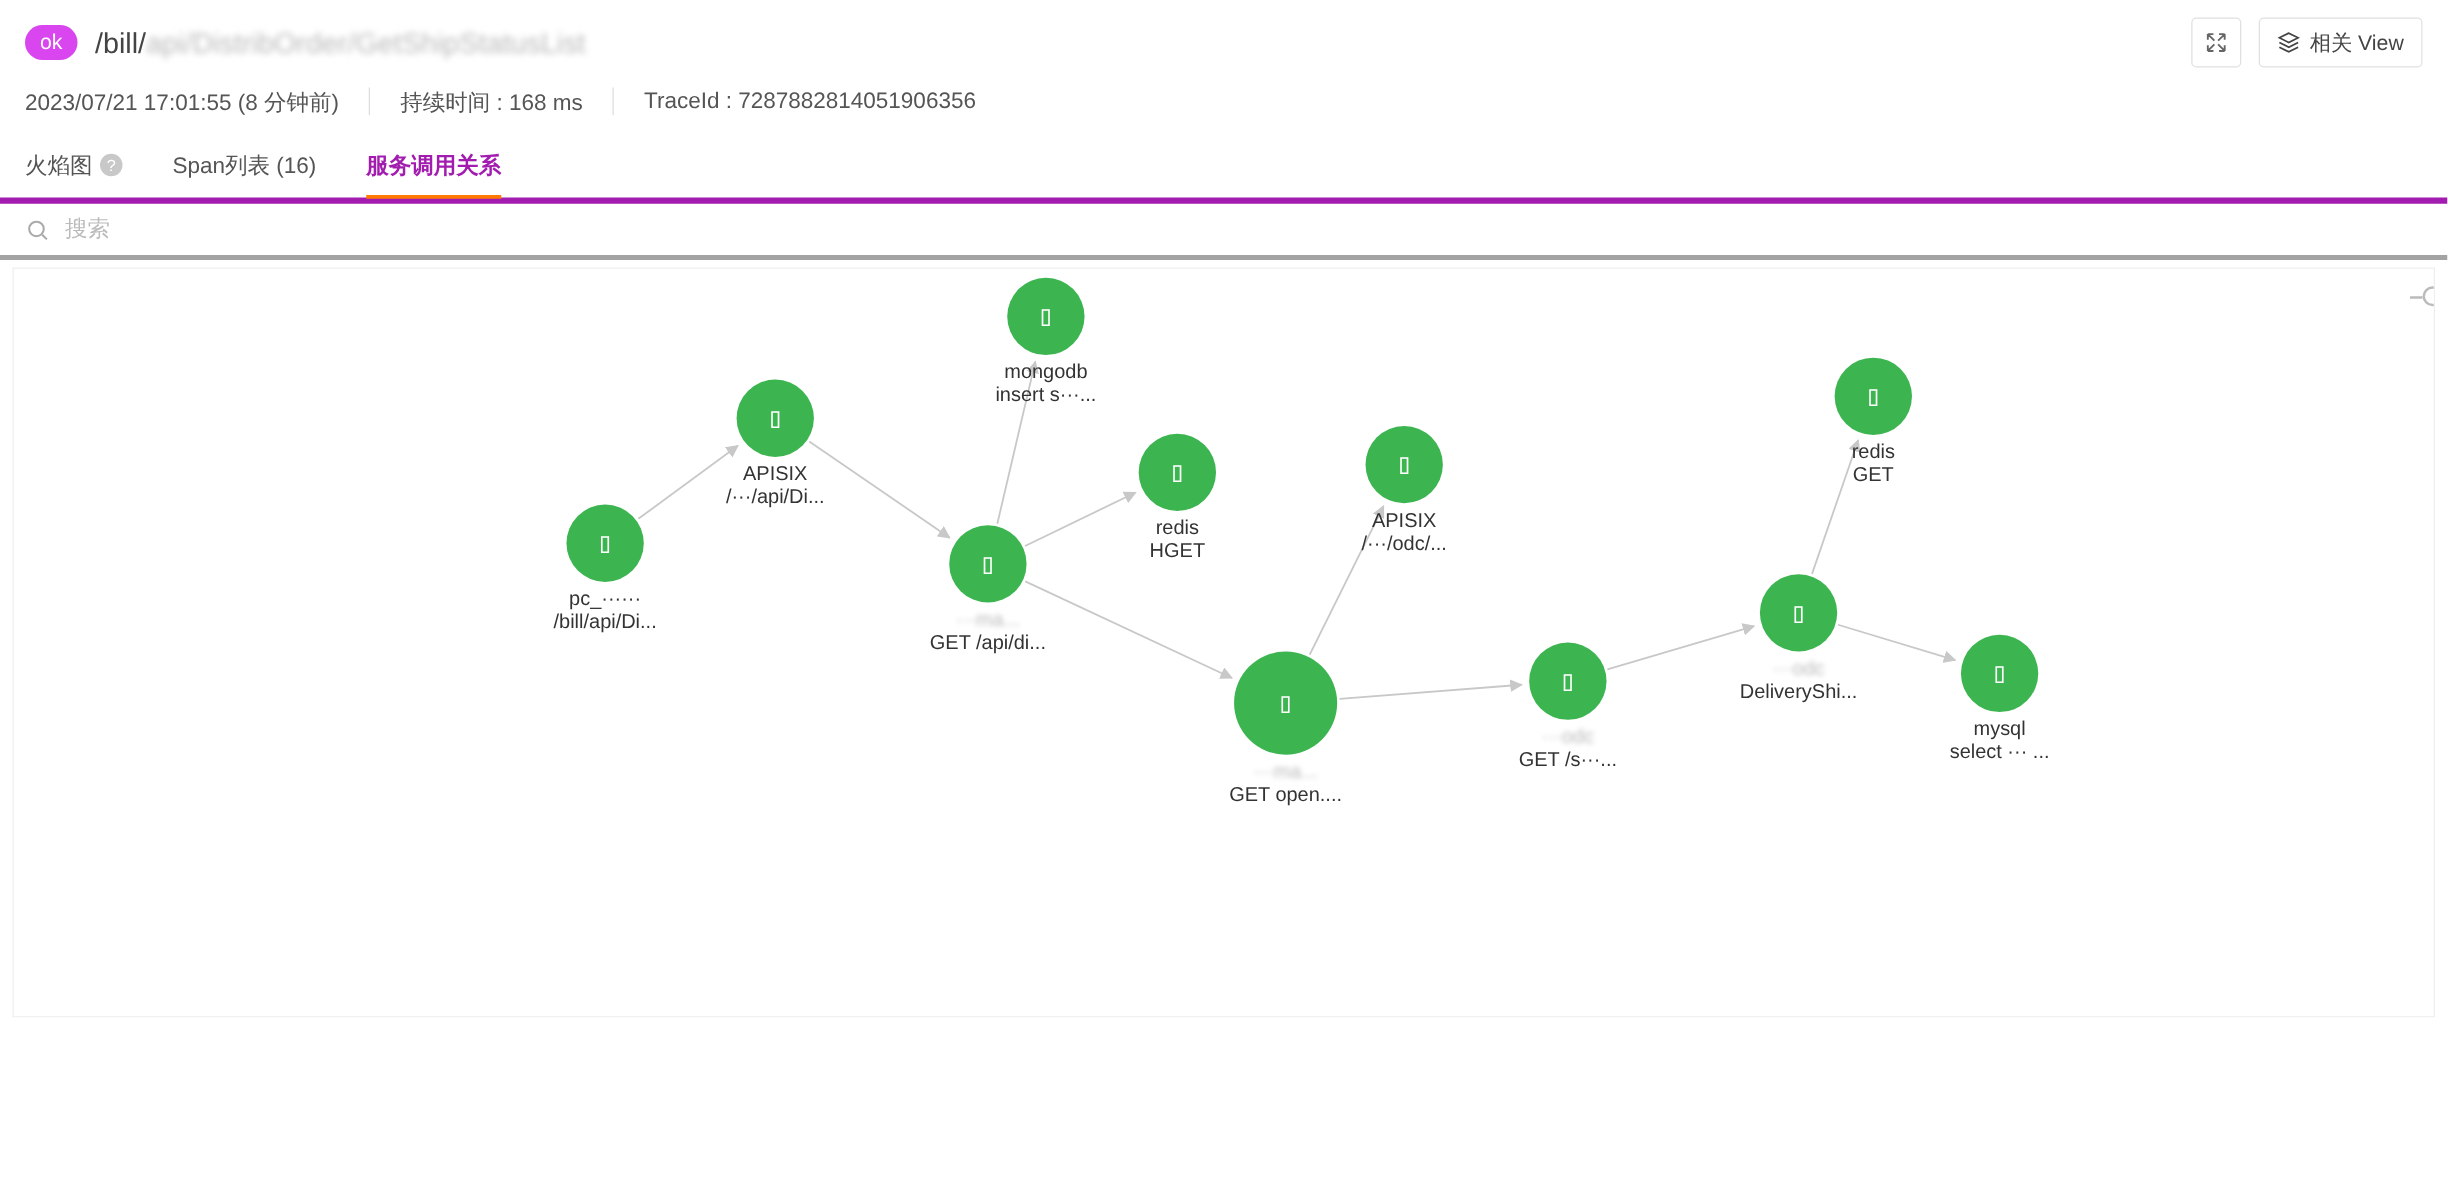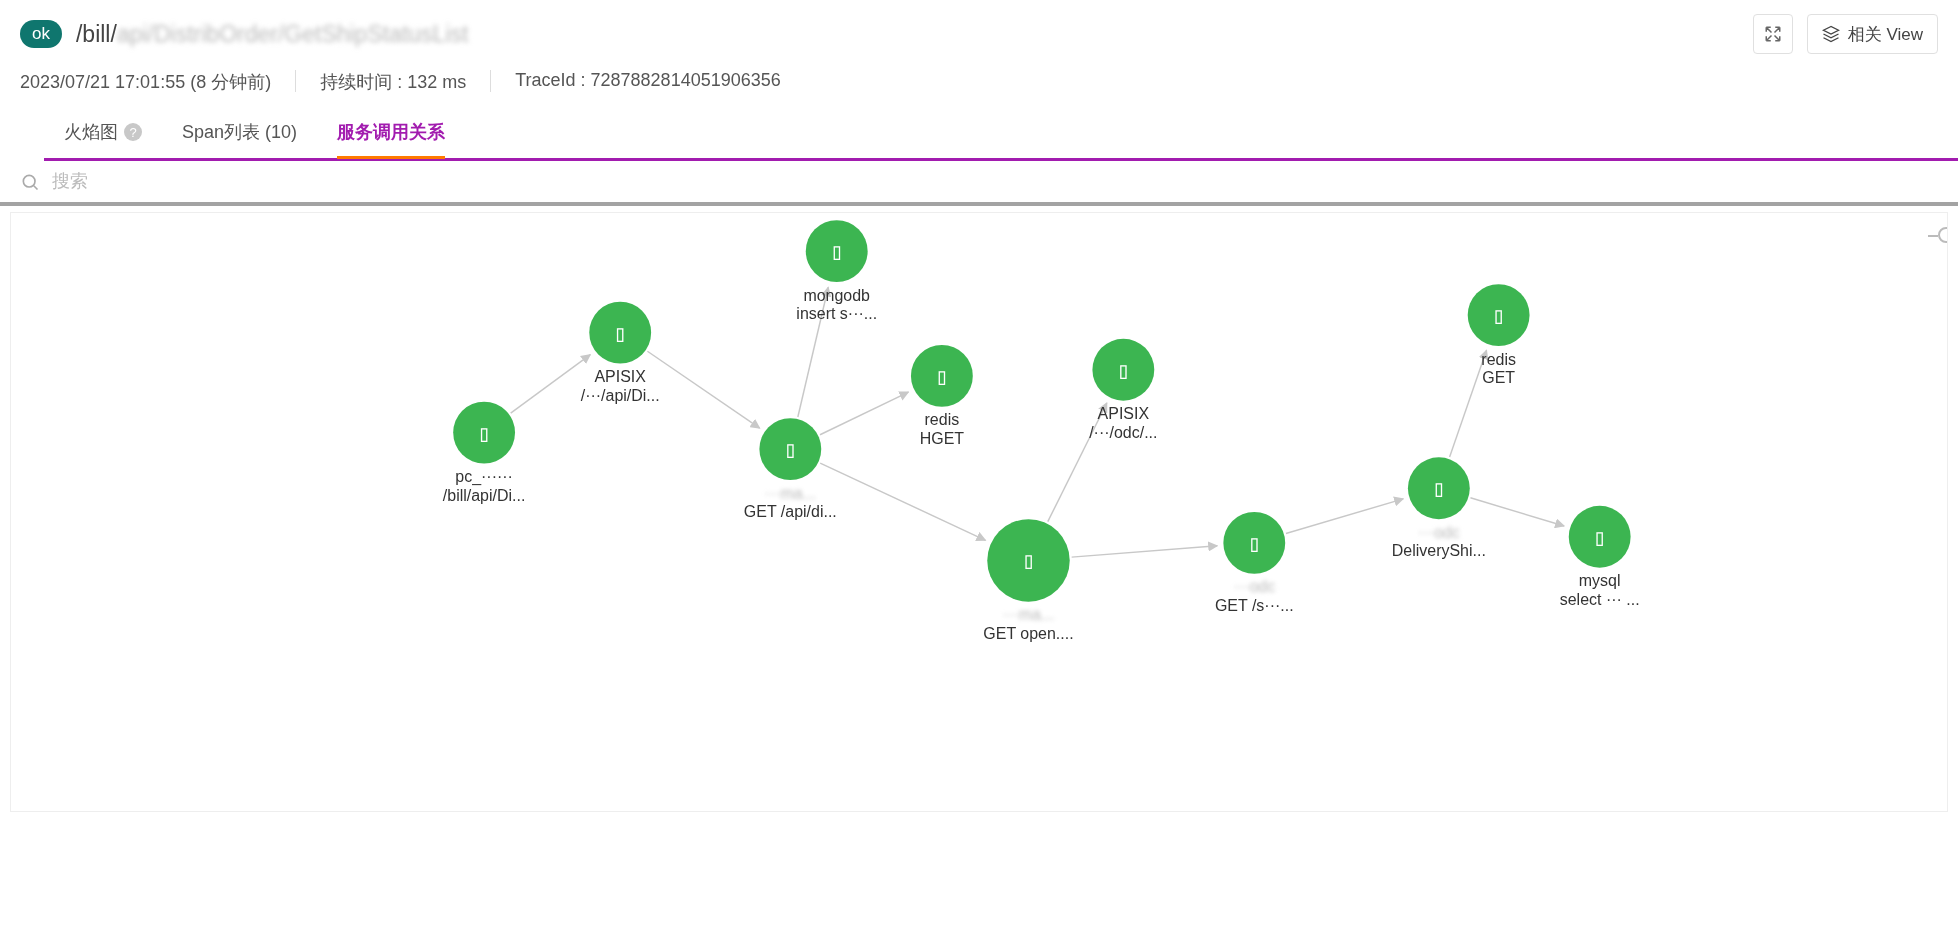--- a/index.html
+++ b/index.html
@@ -1,30 +1,30 @@
 <!DOCTYPE html>
 <html><head>
   <meta charset="utf-8">
   <style>
     * { margin: 0; padding: 0; box-sizing: border-box; }
     body { font-family: -apple-system, BlinkMacSystemFont, "Segoe UI", "PingFang SC", "Microsoft YaHei", sans-serif; background: #fff; color: #333; }
     
     .header { display: flex; align-items: center; padding: 14px 20px 6px 20px; gap: 14px; }
-    .status-badge { background: #0f766e; color: #fff; border-radius: 16px; padding: 4px 12px; font-size: 17px; }
+    .status-badge { background: #d946ef; color: #fff; border-radius: 16px; padding: 4px 12px; font-size: 17px; }
     .title { font-size: 23px; color: #444; display: flex; align-items: center; }
     .title .blurred { color: #bbb; filter: blur(2.5px); }
     .header-spacer { flex: 1; }
     .icon-btn { width: 40px; height: 40px; border: 1px solid #e0e0e0; border-radius: 4px; display: flex; align-items: center; justify-content: center; cursor: pointer; color: #666; }
     .related-btn { height: 40px; border: 1px solid #e0e0e0; border-radius: 4px; padding: 0 14px; display: flex; align-items: center; gap: 8px; cursor: pointer; color: #444; font-size: 17px; justify-content: flex-end; }
     
     .meta-row { display: flex; align-items: flex-start; padding: 10px 20px 16px 20px; color: #555; font-size: 18px; }
     .meta-item { padding-right: 24px; }
     .meta-sep { width: 1px; height: 22px; background: #ddd; margin-right: 24px; }
     
-    .tabs { display: flex; border-bottom: 3px solid #a21caf; padding: 0 20px; gap: 40px; margin-left: 44px; }
+    .tabs { display: flex; border-bottom: 5px solid #a21caf; padding: 0 20px; gap: 40px; }
     .tab { padding: 10px 0 12px 0; font-size: 18px; color: #555; cursor: pointer; display: flex; align-items: center; gap: 6px; border-bottom: 3px solid transparent; margin-bottom: -1px; }
     .tab.active { color: #a21caf; font-weight: 600; border-bottom-color: #FF7A00; }
     .help-icon { width: 18px; height: 18px; border-radius: 50%; background: #c8c8c8; color: #fff; font-size: 13px; display: flex; align-items: center; justify-content: center; }
     
     .search-bar { display: flex; align-items: center; padding: 10px 20px; border-bottom: 4px solid #a3a3a3; }
     .search-icon { color: #aaa; }
     .search-input { border: none; outline: none; font-size: 18px; padding-left: 12px; flex: 1; color: #333; }
     .search-input::placeholder { color: #bbb; }
     
     .graph-wrap { position: relative; border: 1px solid #eee; margin: 6px 10px 0 10px; height: 600px; overflow: hidden; }
@@ -61,32 +61,32 @@
         <polyline points="2 17 12 22 22 17"></polyline>
         <polyline points="2 12 12 17 22 12"></polyline>
       </svg>
     <span>相关 View</span>
   </div>
 </div>
 
 <div class="meta-row">
   <div class="meta-item">2023/07/21 17:01:55 (8 分钟前)</div>
   <div class="meta-sep"></div>
-  <div class="meta-item">持续时间 : 132 ms</div>
+  <div class="meta-item">持续时间 : 168 ms</div>
   <div class="meta-sep"></div>
   <div class="meta-item">TraceId : 7287882814051906356</div>
 </div>
 
 <div class="tabs">
   <div class="tab">
     <span>火焰图</span>
     <span class="help-icon">?</span>
   </div>
   <div class="tab">
-    <span>Span列表 (10)</span>
+    <span>Span列表 (16)</span>
   </div>
   <div class="tab active">
     <span>服务调用关系</span>
   </div>
 </div>
 
 <div class="search-bar">
   <svg class="search-icon" width="20" height="20" viewBox="0 0 24 24" fill="none" stroke="currentColor" stroke-width="2">
       <circle cx="11" cy="11" r="7"></circle>
       <line x1="21" y1="21" x2="16.5" y2="16.5"></line>

